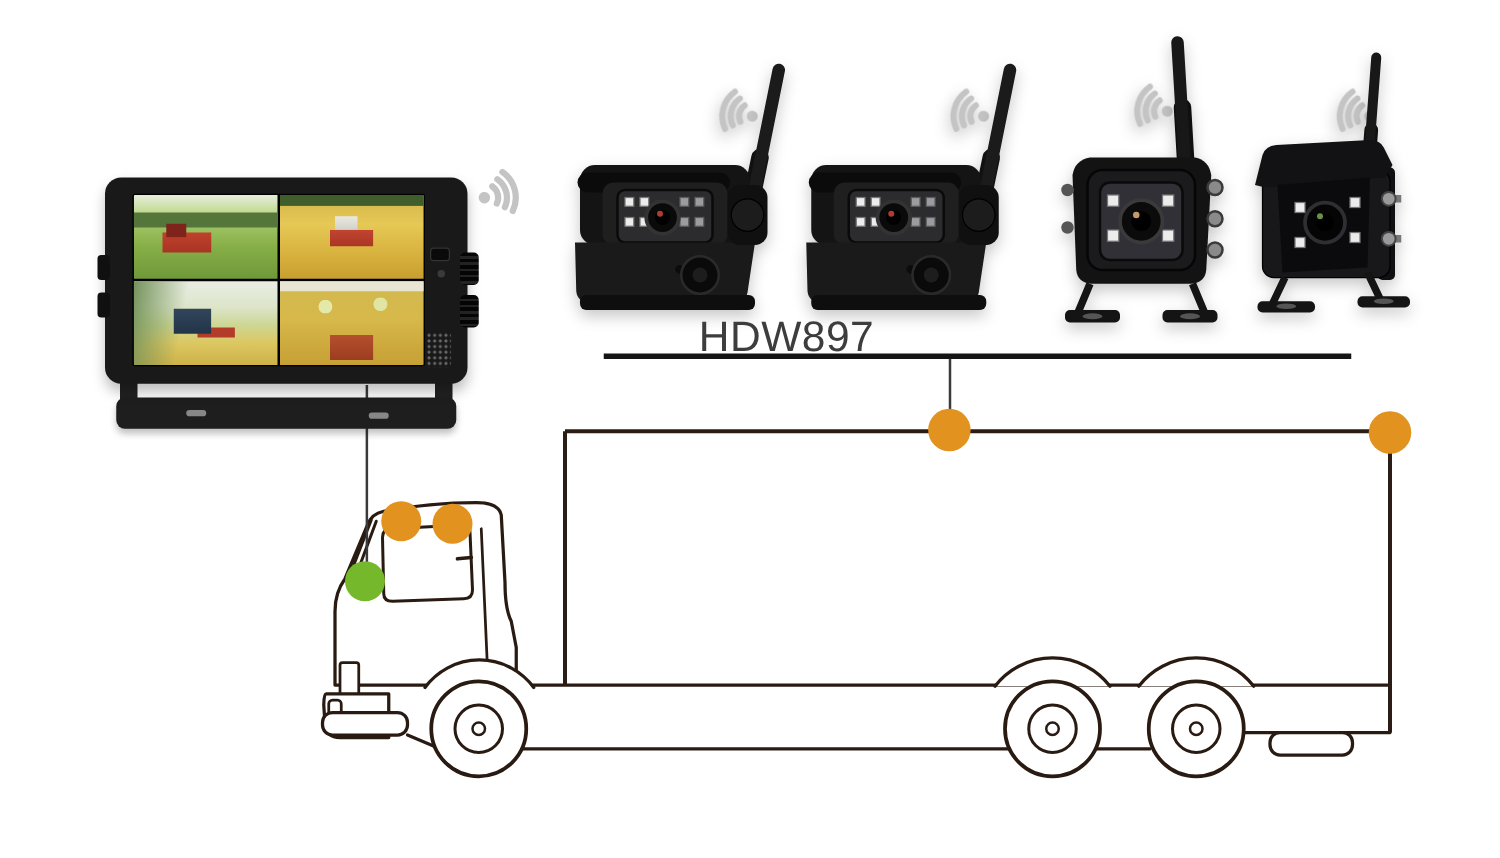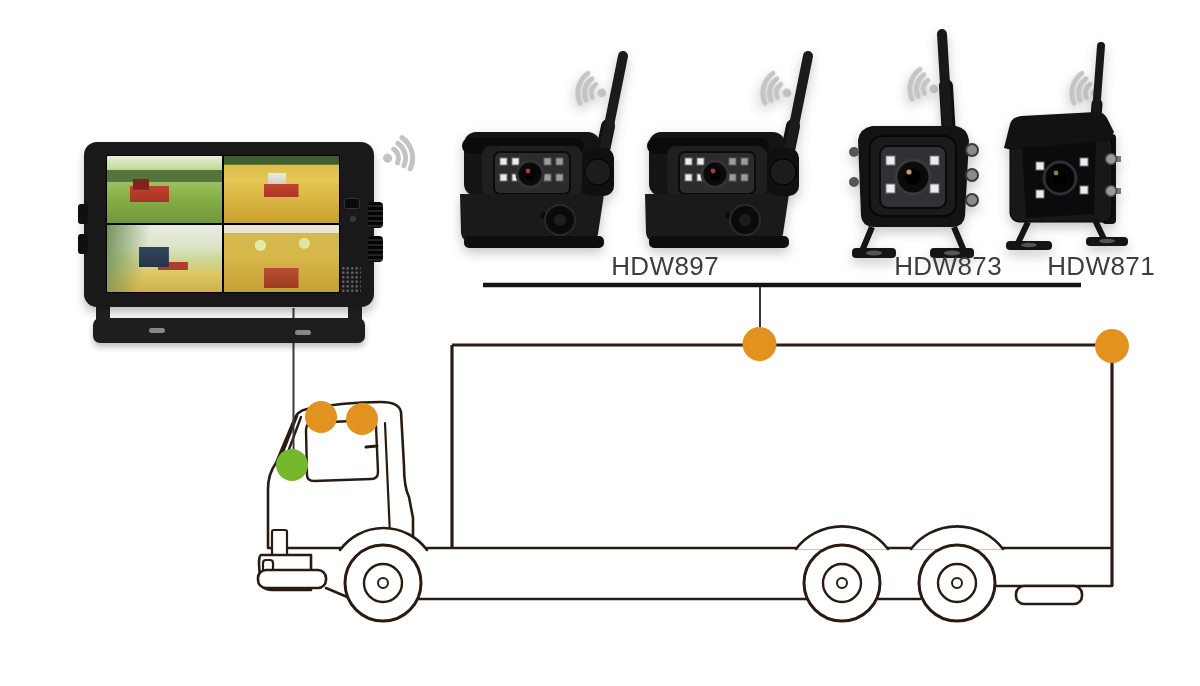--- a/index.html
+++ b/index.html
@@ -4,22 +4,22 @@
 <style>
   html,body{margin:0;padding:0;background:#fff;}
   .stage{
     position:relative;width:1200px;height:686px;background:#ffffff;overflow:hidden;
     font-family:"Liberation Sans",sans-serif;
   }
   
   .diagram-svg{position:absolute;left:0;top:0;z-index:1;}
   
   .lbl{
-    position:absolute;z-index:3;width:160px;text-align:right;
-    font-size:26px;color:#3d3d3d;letter-spacing:.4px;white-space:nowrap;
+    position:absolute;z-index:3;width:160px;text-align:left;
+    font-size:34px;color:#3d3d3d;letter-spacing:.4px;white-space:nowrap;
   }
   
   .wifi{position:absolute;z-index:3;}
   .wifi.mon{transform:rotate(-15deg);}
   .wifi.cam{transform:scaleX(-1) rotate(-15deg);}
   
   .monitor{position:absolute;left:84px;top:142px;width:290px;height:210px;z-index:2;}
   .m-arm{position:absolute;width:14px;height:72px;top:118px;background:#222;border-radius:3px;}
   .m-arm.l{left:12px;}  .m-arm.r{left:264px;}
   .m-bar{position:absolute;left:9px;right:9px;top:176px;height:25px;background:#1e1e1e;border-radius:7px;box-shadow:0 4px 6px rgba(0,0,0,.25);}
@@ -330,16 +330,14 @@
         <path d="M30,192 L20,213 M96,188 L106,209" stroke="#141414" stroke-width="6" fill="none"></path>
         <rect x="8" y="211" width="46" height="9" rx="4" fill="#141414"></rect>
         <rect x="88" y="207" width="42" height="9" rx="4" fill="#141414"></rect>
         <ellipse cx="31" cy="215" rx="8" ry="2.2" fill="#555"></ellipse>
         <ellipse cx="109" cy="211" rx="8" ry="2.2" fill="#555"></ellipse>
       </g>
     </g>
   </svg>
 
   <span class="lbl" style="left:559px;top:251px">HDW897</span>
-  <span class="lbl" style="left:842px;top:251px">HDW873</span>
-  <span class="lbl" style="left:995px;top:251px">HDW871</span>
 
 </div>
 
 </body></html>

